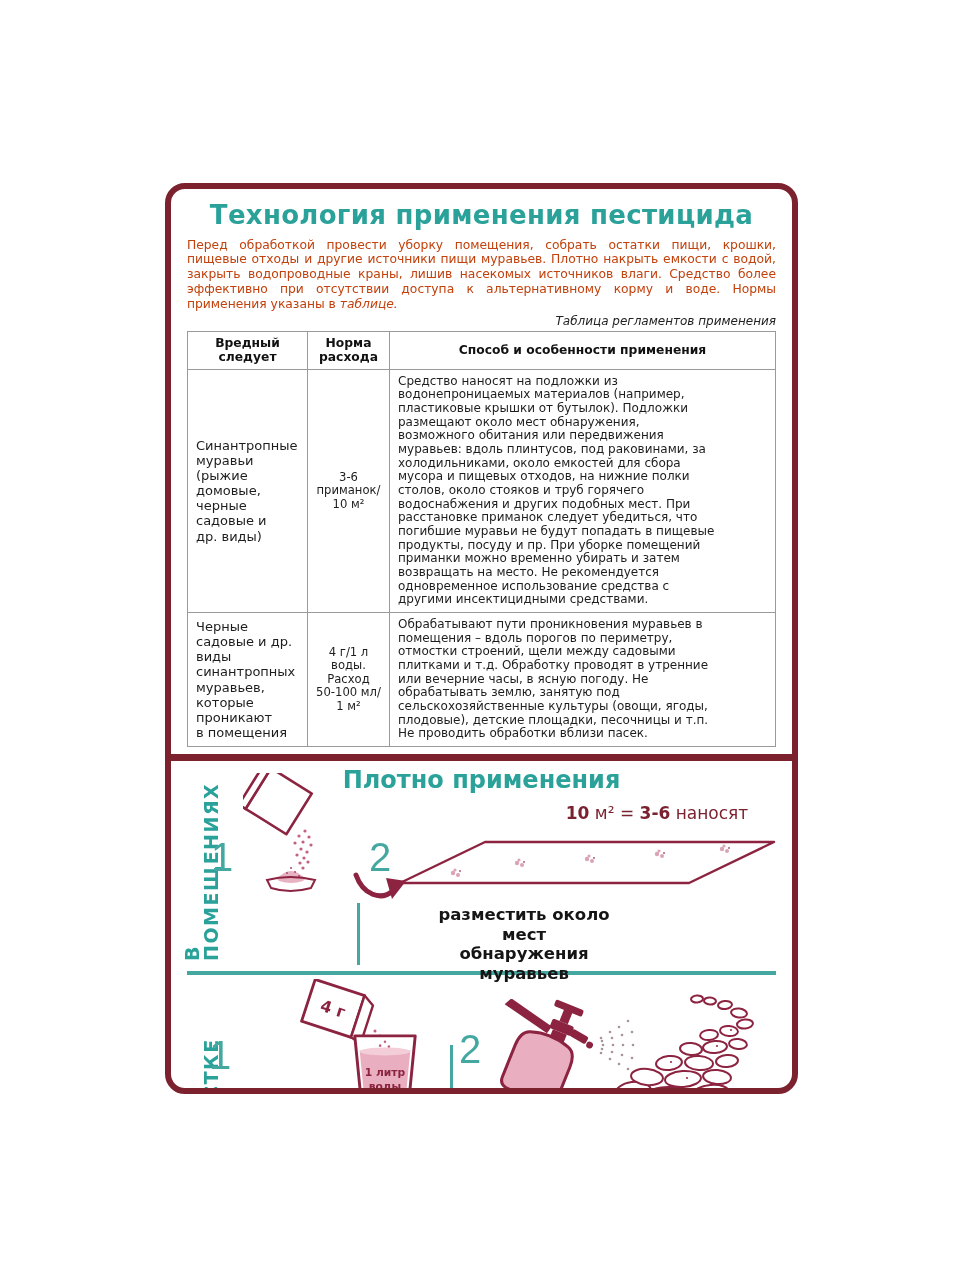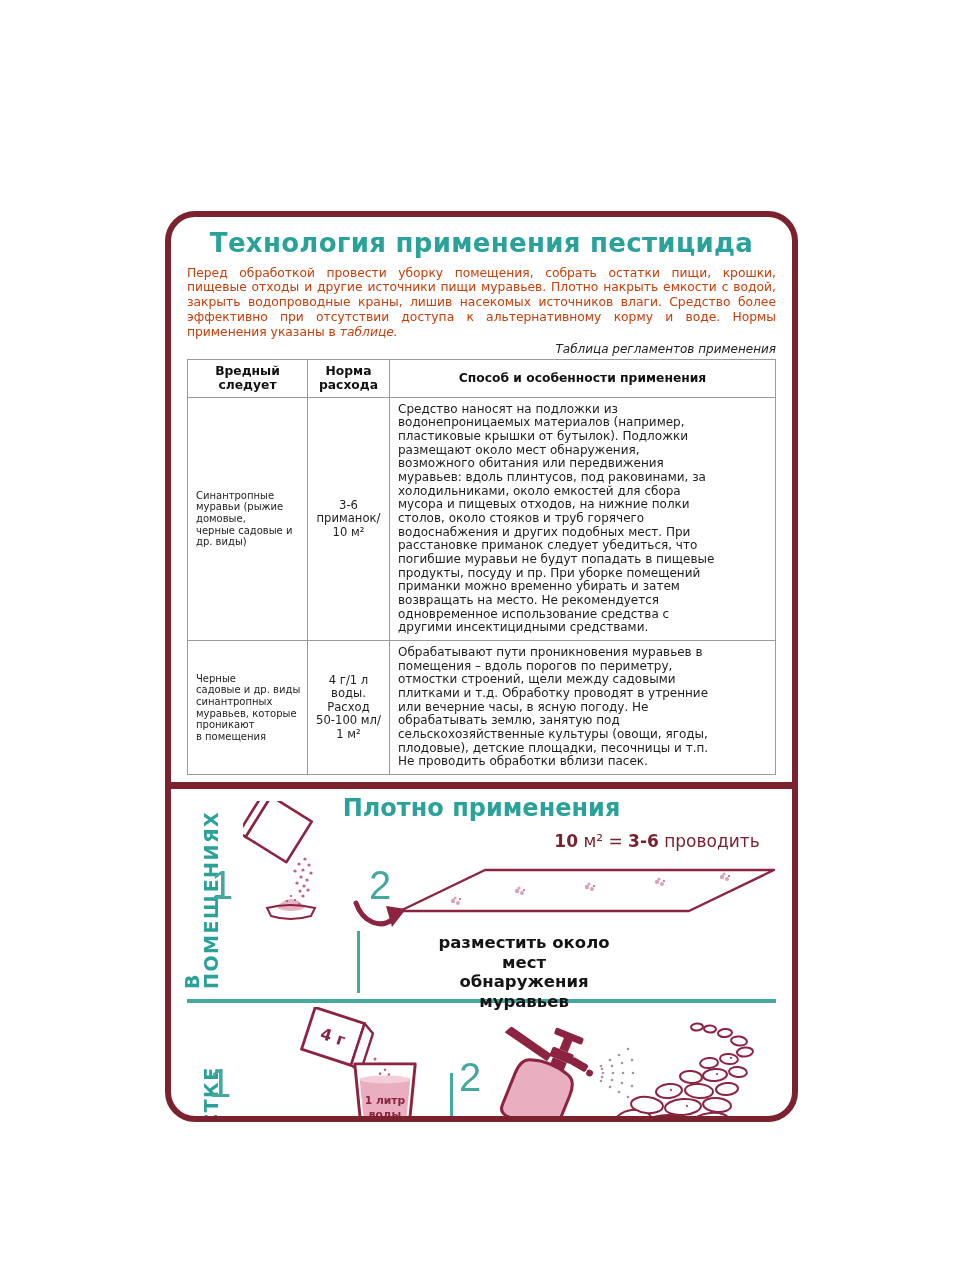--- a/index.html
+++ b/index.html
@@ -2,36 +2,36 @@
 <html><head>
 <meta charset="utf-8">
 <style>
   html,body { margin:0; padding:0; }
   body {
     width:960px; height:1280px; background:#ffffff; position:relative;
     font-family:"DejaVu Sans", sans-serif; color:#1d1d1d;
   }
   .card {
     position:absolute; left:165px; top:183px; width:633px; height:911px;
-    box-sizing:border-box; border:6px solid #7b222e; border-radius:30px;
-    padding:6px 16px 0 16px; overflow:hidden; background:#fff;margin-top:28px;
+    box-sizing:border-box; border:6px solid #7b222e; border-radius:20px;
+    padding:6px 16px 0 16px; overflow:hidden; background:#fff;
   }
   .title {
     margin-top:6px; text-align:center; color:#2aa29a;
     font-size:26px; font-weight:bold; letter-spacing:0.3px; line-height:1.1;
   }
   .intro {
     margin-top:8px; font-size:12.3px; line-height:1.2; text-align:justify; color:#c2410c;
   }
   .intro .em { font-style:italic; }
   .tbl-caption { text-align:right; font-style:italic; font-size:12px; margin-top:3px; color:#222; }
   table.reg { width:100%; border-collapse:collapse; margin-top:3px; }
   table.reg th, table.reg td { border:1px solid #9a9a9a; }
   table.reg th { font-size:12.3px; padding:4px 2px; line-height:1.15; text-align:center; color:#111; }
-  td.c-object { font-size:10px; line-height:1.16; padding:4px 4px 4px 8px; vertical-align:middle; white-space:pre-line; }
+  td.c-object { font-size:13px; line-height:1.16; padding:4px 4px 4px 8px; vertical-align:middle; white-space:pre-line; }
   td.c-rate   { font-size:11.6px; line-height:1.16; text-align:center; vertical-align:middle; white-space:pre-line; padding:4px 2px; }
   td.c-method { font-size:12px; line-height:1.14; padding:5px 55px 5px 8px; vertical-align:middle; }
   .divider { height:7px; background:#7b222e; margin:7px -16px 0 -16px; }
   .scheme-title { margin-top:6px; text-align:center; color:#2aa29a; font-size:24px; font-weight:bold; line-height:1.1; }
   .section { position:relative; }
   #sec-indoor  { height:170px; margin-top:2px; }
   #sec-outdoor { height:218px; margin-top:4px; }
   .vlabel {
     position:absolute; writing-mode:vertical-rl; transform:rotate(180deg);
     color:#2aa29a; font-weight:bold; font-size:19px; letter-spacing:1.5px; line-height:1;
@@ -139,21 +139,21 @@
       <path d="M24,107 Q47,101 72,107 L68,115 Q47,121 28,115 Z" fill="none" stroke="#8c2340" stroke-width="2"></path>
     </svg>
 
     <svg class="art" style="left:166px; top:74px;" width="54" height="34" viewBox="0 0 54 34">
       <path d="M3,6 C10,26 28,32 40,22" fill="none" stroke="#8c2340" stroke-width="5" stroke-linecap="round"></path>
       <polygon points="33,9 53,12 39,30" fill="#8c2340"></polygon>
     </svg>
 
     <div class="stepnum" style="left:182px; top:42px;">2</div>
 
-    <div class="formula" style="left:340px; top:8px; width:260px;"><span class="b">10</span><span> м² = </span><span class="b">3-6</span><span> проводить</span></div>
+    <div class="formula" style="left:340px; top:8px; width:260px;"><span class="b">10</span><span> м² = </span><span class="b">3-6</span><span> наносят</span></div>
 
     <svg class="art" style="left:210px; top:38px;" width="380" height="56" viewBox="0 0 380 56">
       <polygon points="3,50 88,9 377,9 292,50" fill="#ffffff" stroke="#8c2340" stroke-width="2.4" stroke-linejoin="round"></polygon>
       <g fill="#dba4b6">
         <circle cx="56" cy="40" r="2.2"></circle>
           <circle cx="61" cy="42" r="2"></circle>
           <circle cx="58" cy="37" r="1.6"></circle>
         <circle cx="120" cy="30" r="2.2"></circle>
           <circle cx="125" cy="32" r="2"></circle>
           <circle cx="122" cy="27" r="1.6"></circle>

